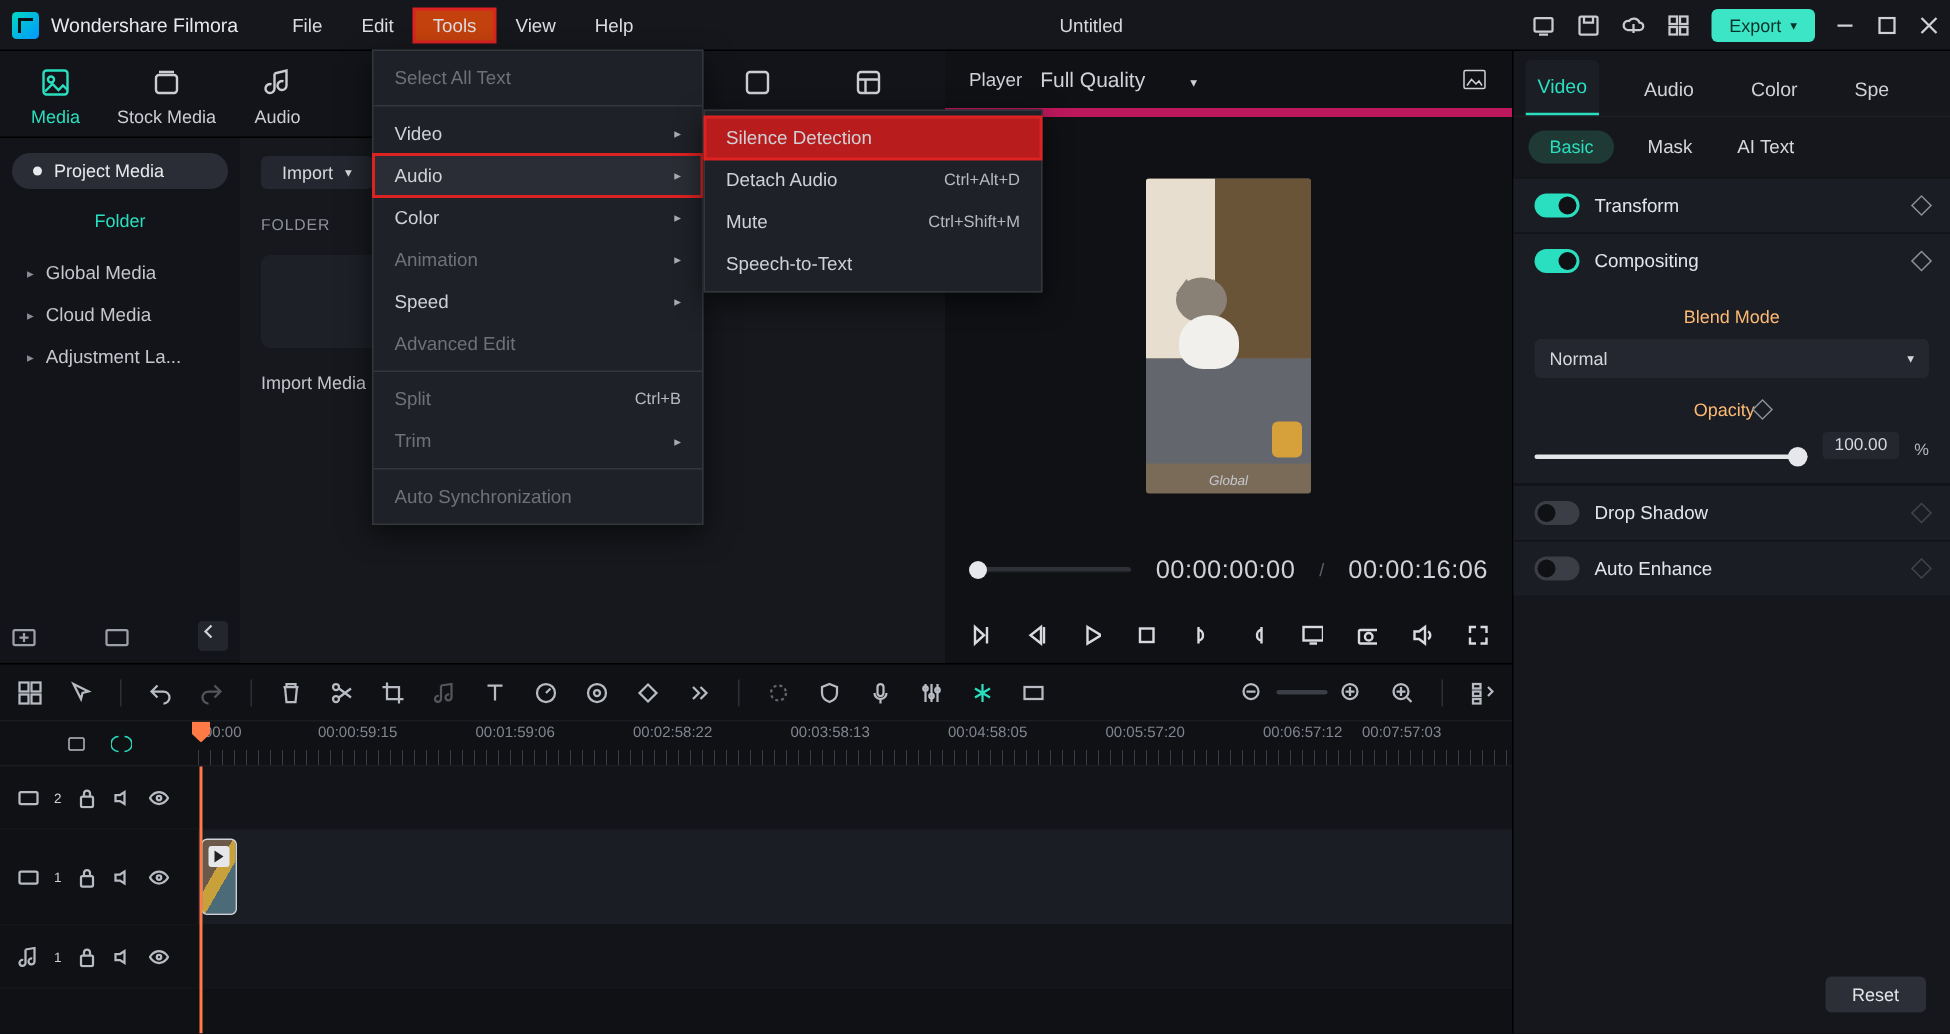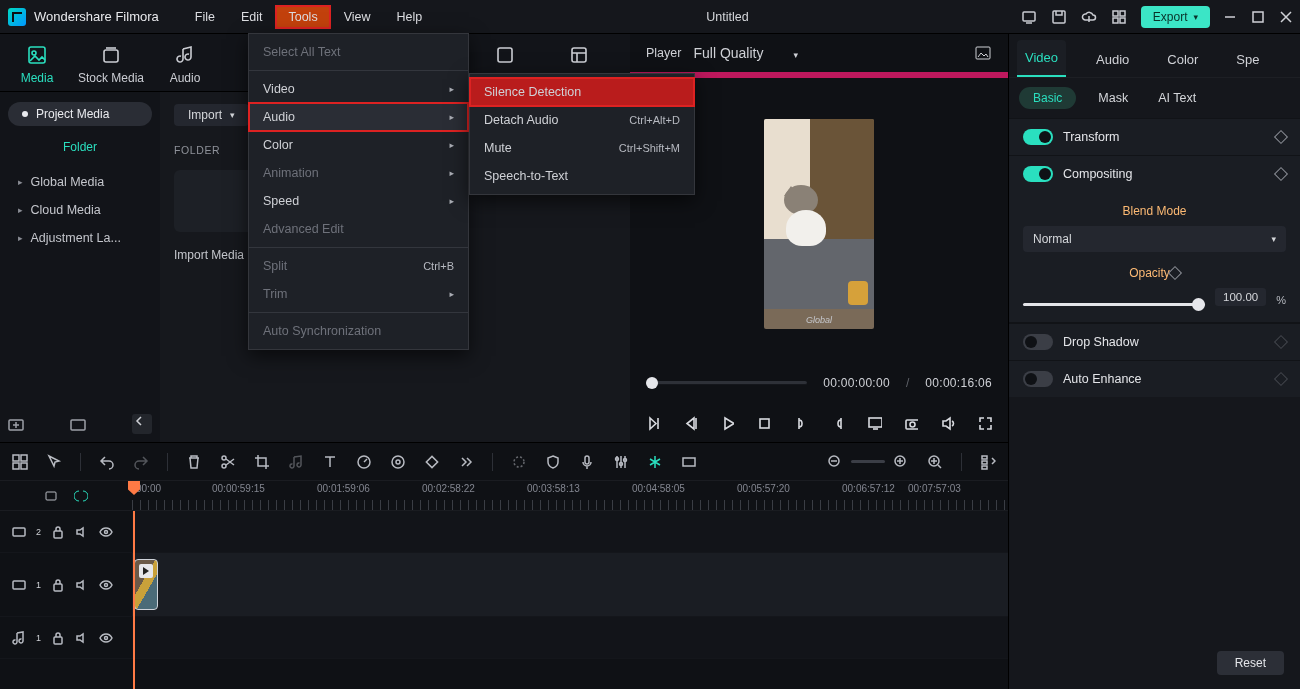--- a/index.html
+++ b/index.html
@@ -63,21 +63,21 @@
   .vp-inner .moca { position:absolute; right:6px; bottom:24px; width:20px; height:24px; background:#d6a13a; border-radius:4px; }
   .vp-inner .cat { position:absolute; left:14px; top:62px; width:55px; height:65px; }
   .vp-inner .cat .body { position:absolute; left:8px; bottom:0; width:40px; height:36px; background:#f2f0ec; border-radius:50% 50% 40% 40%; }
   .vp-inner .cat .head { position:absolute; left:6px; top:4px; width:34px; height:30px; background:#8a8176; border-radius:50%; }
   .vp-inner .cat .ear1 { position:absolute; left:6px; top:-2px; width:0; height:0; border:7px solid transparent; border-bottom:10px solid #8a8176; }
   .vp-inner .cat .ear2 { position:absolute; left:24px; top:-2px; width:0; height:0; border:7px solid transparent; border-bottom:10px solid #8a8176; }
   .vp-inner .caption { position:absolute; left:0; right:0; bottom:4px; text-align:center; font-size:9px; color:#c6c8cd; font-style:italic; }
   .pv-scrub { position:absolute; left:16px; right:16px; bottom:52px; display:flex; align-items:center; gap:16px; }
   .pv-scrub .track { flex:1; height:4px; background:#2e3138; border-radius:2px; position:relative; }
   .pv-scrub .knob { position:absolute; left:0; top:-4px; width:12px; height:12px; background:#e6e7eb; border-radius:50%; }
-  .pv-scrub .tcode { font-size:12px; color:#cfd1d6; letter-spacing:.3px; }
+  .pv-scrub .tcode { font-size:17px; color:#cfd1d6; letter-spacing:.3px; }
   .pv-scrub .sep { color:#5f6269; }
   .pv-ctrls { position:absolute; left:16px; right:16px; bottom:10px; display:flex; align-items:center; justify-content:center; gap:22px; }
   .pv-ctrls svg { width:17px; height:17px; stroke:#d8dadf; fill:none; stroke-width:1.6; }
 
   
   .dropdown { position:absolute; top:33px; left:248px; width:221px; background:#1e2127; border:1px solid #34363c; box-shadow:0 6px 18px rgba(0,0,0,.6); z-index:50; padding:4px 0; }
   .dd-item { padding:7px 14px; font-size:12.5px; color:#cfd1d6; display:flex; justify-content:space-between; align-items:center; cursor:pointer; }
   .dd-item.dim { color:#6e717a; }
   .dd-item .arrow { font-size:9px; color:#a9acb3; }
   .dd-item.hl { background:#2a2d35; outline:2px solid #d22; outline-offset:-1px; }

